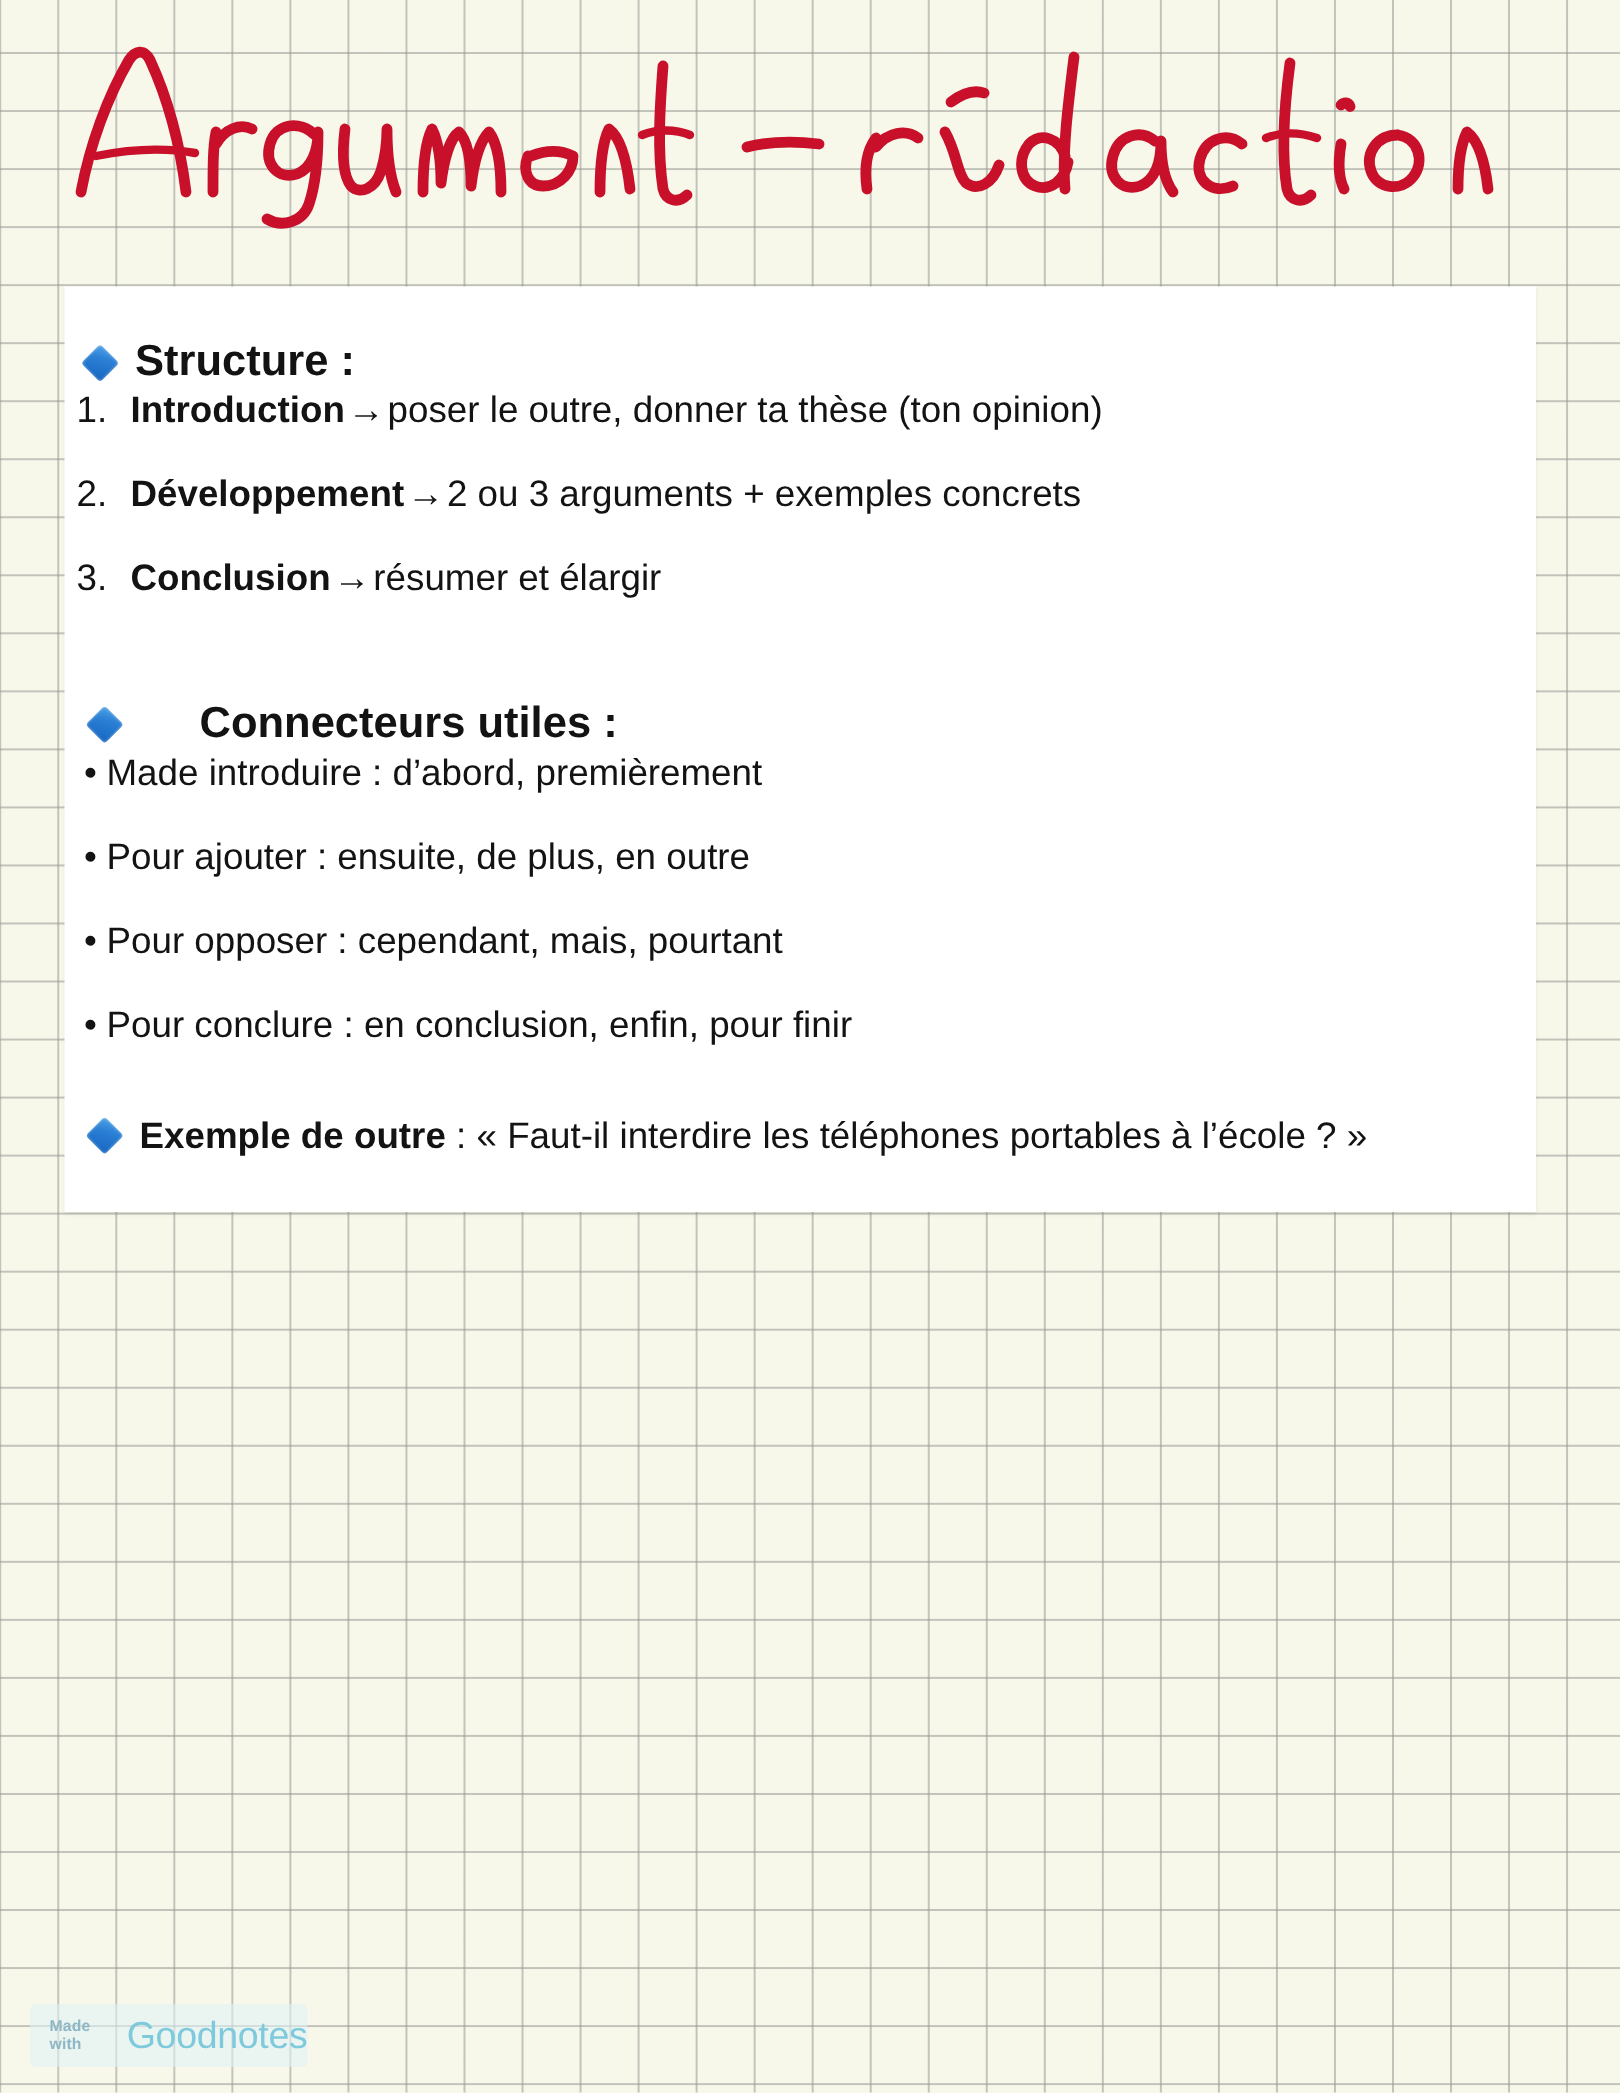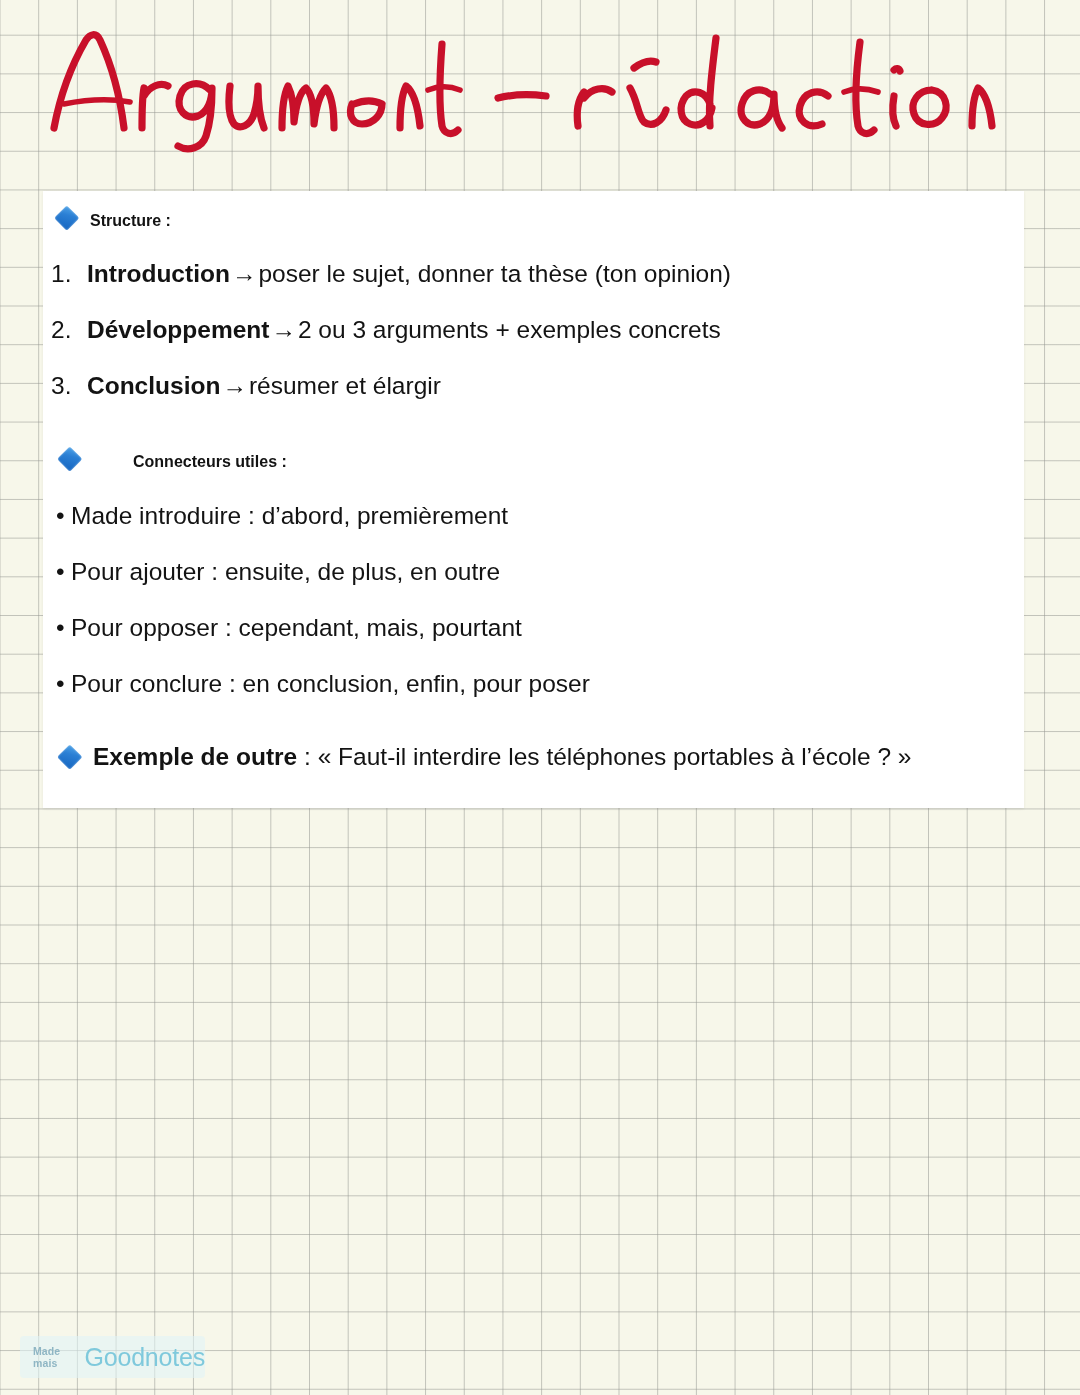--- a/index.html
+++ b/index.html
@@ -72,22 +72,23 @@
     right: 0;
     display: flex;
     align-items: baseline;
     color: #131313;
     font-size: 24.5px;
     line-height: 1.25;
     white-space: nowrap;
   }
 
   .heading-row {
-    font-size: 16px;
+    font-size: 29px;
     font-weight: bold;
+    margin-top: 20px;
   }
 
   .diamond {
     display: inline-block;
     position: relative;
     width: 23px;
     height: 23px;
     flex: 0 0 auto;
     transform: translateY(3px);
   }
@@ -210,21 +211,21 @@
 
       <div class="row heading-row" style="top: 12px; left: 12px;">
         <span class="diamond"></span>
         <span class="gap-left-head">Structure :</span>
       </div>
 
       <div class="row" style="top: 68px; left: 8px;">
         <span class="num">1.</span>
         <span class="bold">Introduction</span>
         <span class="arrow">→</span>
-        <span class="rest">poser le sujet, donner ta thèse (ton opinion)</span>
+        <span class="rest">poser le outre, donner ta thèse (ton opinion)</span>
       </div>
 
       <div class="row" style="top: 124px; left: 8px;">
         <span class="num">2.</span>
         <span class="bold">Développement</span>
         <span class="arrow">→</span>
         <span class="rest">2 ou 3 arguments + exemples concrets</span>
       </div>
 
       <div class="row" style="top: 180px; left: 8px;">
@@ -249,33 +250,33 @@
         <span class="rest">Pour ajouter : ensuite, de plus, en outre</span>
       </div>
 
       <div class="row" style="top: 422px; left: 13px;">
         <span class="dot-bullet">•</span>
         <span class="rest">Pour opposer : cependant, mais, pourtant</span>
       </div>
 
       <div class="row" style="top: 478px; left: 13px;">
         <span class="dot-bullet">•</span>
-        <span class="rest">Pour conclure : en conclusion, enfin, pour poser</span>
+        <span class="rest">Pour conclure : en conclusion, enfin, pour finir</span>
       </div>
 
       <div class="row" style="top: 551px; left: 15px;">
         <span class="diamond"></span>
         <span class="bold gap-left-head">Exemple de outre</span>
         <span class="rest">&nbsp;</span>
         <span class="rest">:</span>
         <span class="rest">&nbsp;</span>
         <span class="rest">« Faut-il interdire les téléphones portables à l’école ? »</span>
       </div>
 
     </div>
   </div>
 
   <div id="watermark">
-    <span id="wm-made">Made mais</span>
+    <span id="wm-made">Made with</span>
     <span id="wm-brand">Goodnotes</span>
   </div>
 
 </div>
 
 </body></html>

